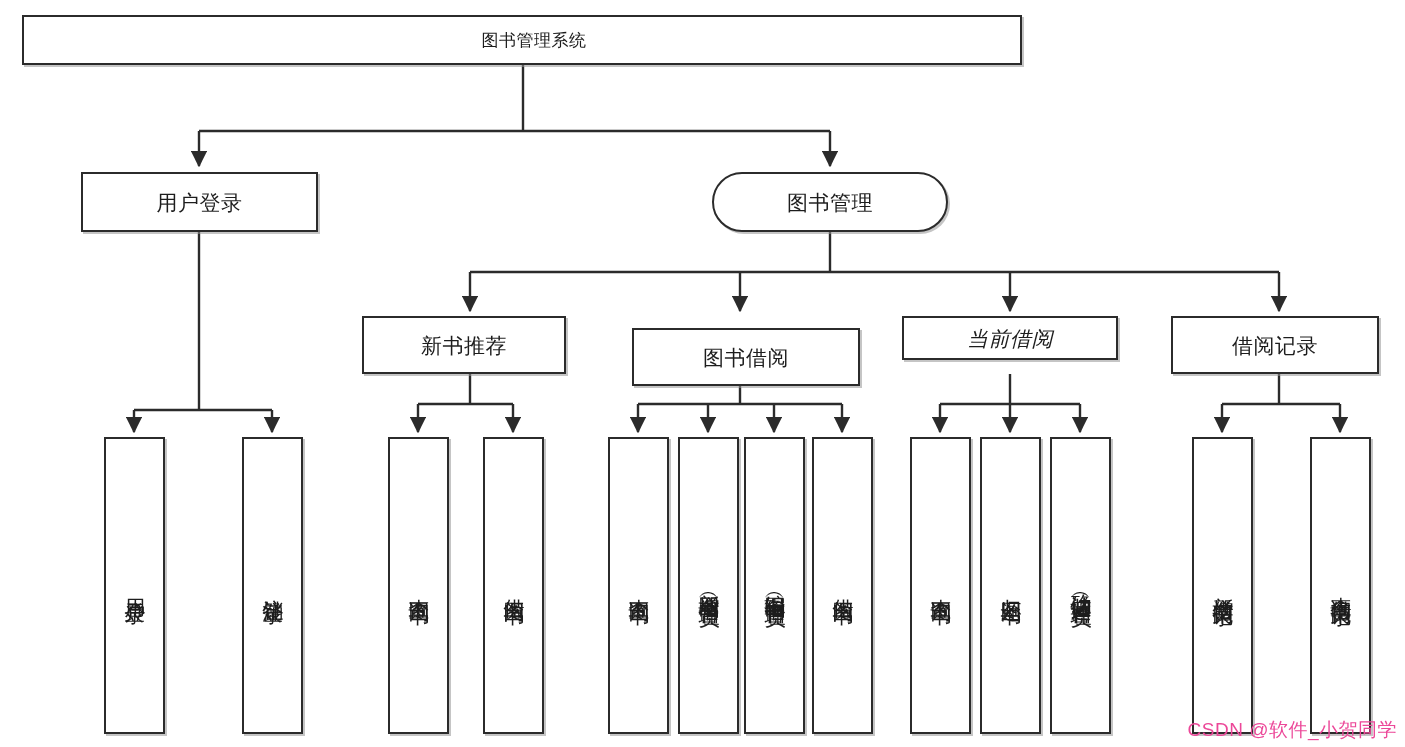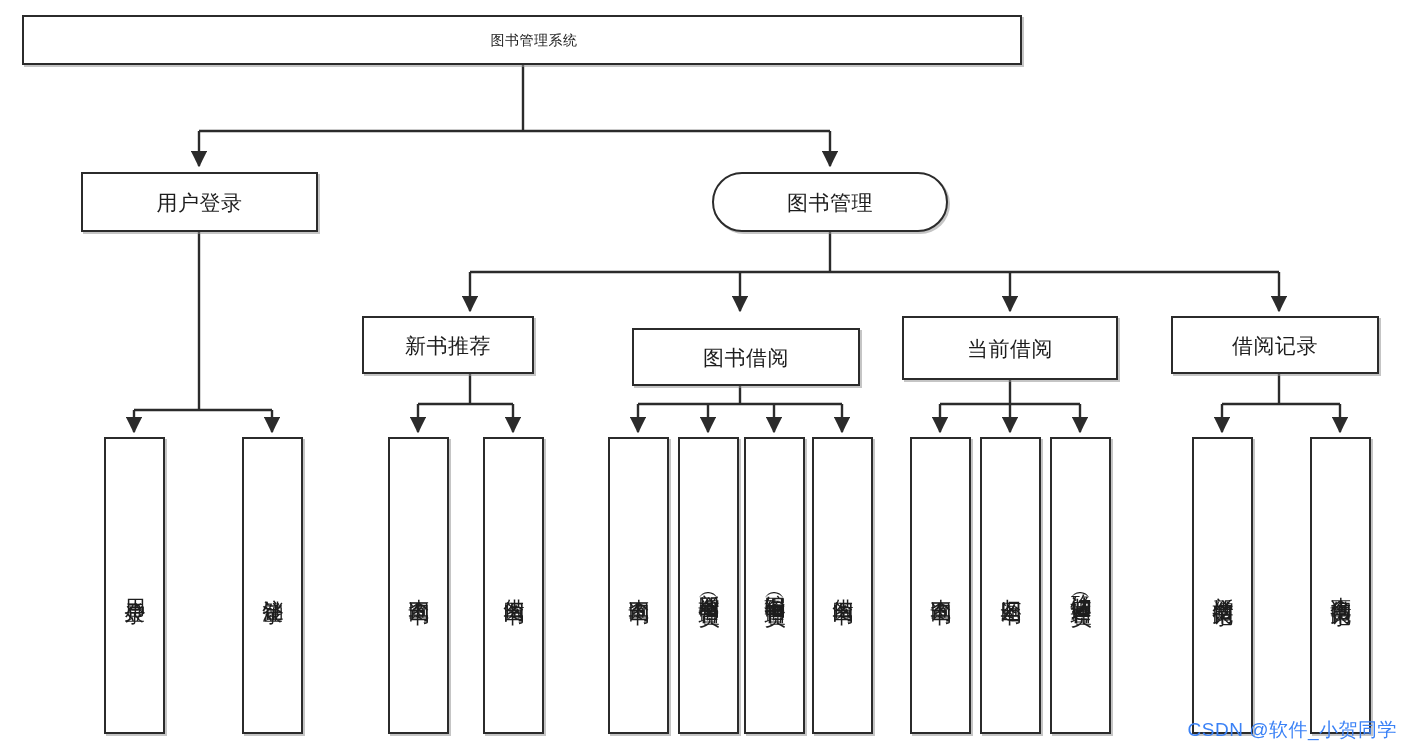--- a/index.html
+++ b/index.html
@@ -22,21 +22,21 @@
     align-items:center;
     justify-content:center;
     color:#1d1d1d;
     letter-spacing:.5px;
   }
   .node.h{  
     font-size:21px;
     line-height:1;
     white-space:nowrap;
   }
-  .node.root{font-size:14px;padding-left:24px;}
+  .node.root{font-size:17px;padding-left:24px;}
 
   
   .node.v{
     align-items:center;
     justify-content:center;
     padding:4px 0;
   }
   .vtext{
     writing-mode:vertical-rl;
     text-orientation:upright;
@@ -48,21 +48,21 @@
   }
 
   
   #wires{position:absolute;left:0;top:0;width:1405px;height:747px;pointer-events:none;}
 
   
   #watermark{
     position:absolute;
     right:8px;bottom:4px;
     font-size:19px;
-    color:#3b82f6;
+    color:#ec4899;
     white-space:nowrap;
     letter-spacing:.5px;
     text-align:center;
   }
 </style>
 </head>
 <body>
 
 <div id="stage">
 
@@ -115,25 +115,25 @@
       <path d="M 1340 404 L 1340 432" marker-end="url(#arrow)"></path>
     </g>
   </svg>
 
   <div class="node h root" style="left:22px;top:15px;width:1000px;height:50px;">图书管理系统</div>
 
   <div class="node h" style="left:81px;top:172px;width:237px;height:60px;">用户登录</div>
 
   <div class="node h" style="left:712px;top:172px;width:236px;height:60px;border-radius:30px;">图书管理</div>
 
-  <div class="node h" style="left:362px;top:316px;width:172px;height:58px;">新书推荐</div>
+  <div class="node h" style="left:362px;top:316px;width:204px;height:58px;">新书推荐</div>
 
   <div class="node h" style="left:632px;top:328px;width:228px;height:58px;">图书借阅</div>
 
-  <div class="node h" style="left:902px;top:316px;width:216px;height:64px;">当前借阅</div>
+  <div class="node h" style="left:902px;top:316px;width:216px;height:44px;font-style:italic;">当前借阅</div>
 
   <div class="node h" style="left:1171px;top:316px;width:208px;height:58px;">借阅记录</div>
 
   <div class="node v" style="left:104px;top:437px;width:61px;height:297px;">
     <span class="vtext">用户登录</span>
   </div>
 
   <div class="node v" style="left:242px;top:437px;width:61px;height:297px;">
     <span class="vtext">注销登录</span>
   </div>

